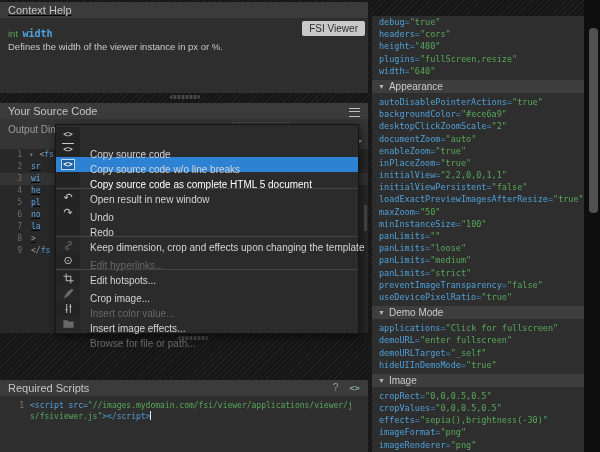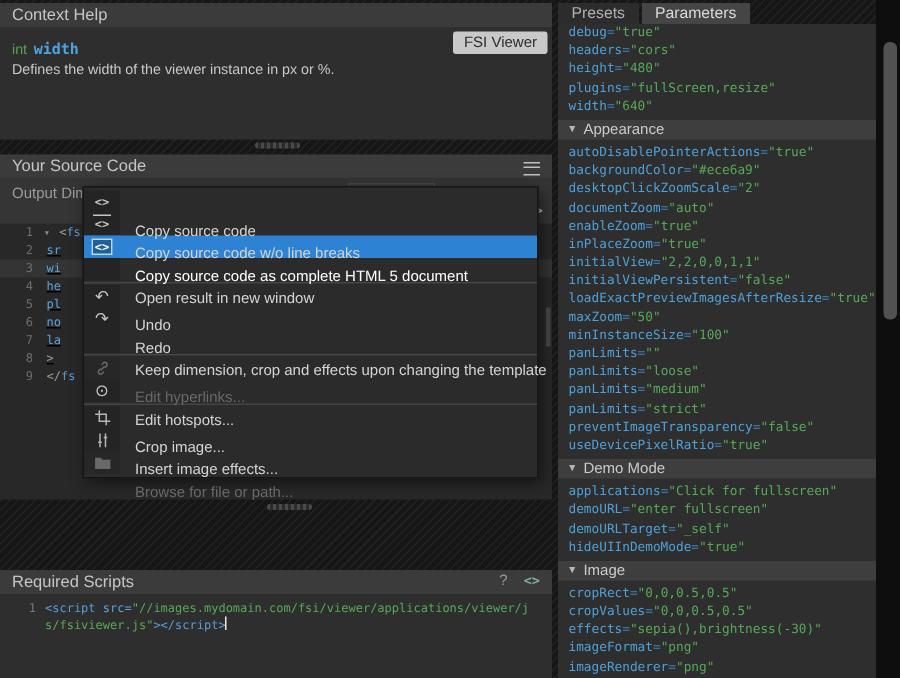--- a/index.html
+++ b/index.html
@@ -4,21 +4,21 @@
 <style>
   html,body{margin:0;padding:0;background:#141414;}
   body{width:600px;height:452px;overflow:hidden;font-family:"Liberation Sans",sans-serif;}
   #app{position:relative;width:600px;height:452px;
        background-color:#161616;
        background-image:repeating-linear-gradient(135deg,#212121 0 1px,#161616 1px 4px);}
   .panel{position:absolute;background:#2e2e2e;}
   .hdr{position:relative;height:16px;background:#3b3b3b;color:#c5c5c5;font-size:11px;line-height:16px;
        padding-left:8px;box-sizing:border-box;}
   
-  #ctx{left:0;top:2px;width:368px;height:91px;}
+  #ctx{left:0;top:2px;width:368px;height:91px;text-decoration:underline;}
   #ctx-body{position:relative;height:75px;}
   .ctx-sig{position:absolute;left:8px;top:5px;white-space:nowrap;}
   .t-int{color:#56a254;font-size:9.5px;}
   .t-width{color:#4fa3e0;font-weight:bold;font-size:10px;font-family:"DejaVu Sans Mono",monospace;}
   .fsi-badge{position:absolute;right:3px;top:3px;background:#c9c9c9;color:#2d2d2d;font-size:10px;
              padding:2px 7px;border-radius:2px;cursor:default;}
   .ctx-desc{position:absolute;left:8px;top:23px;font-size:9.5px;color:#c8c8c8;}
   
   #src{left:0;top:103px;width:368px;height:230px;background:#282828;}
   .hamburger{position:absolute;right:8px;top:5px;width:11px;height:7px;
@@ -220,42 +220,46 @@
       </div>
       <div class="menu-sep"></div>
       <div class="menu-item">
         <span class="menu-icon-cell">
           <svg class="micon" width="11" height="11" viewBox="0 0 12 12">
             <path d="M3.5 0.5 V8.5 H11.5 M0.5 3.5 H8.5 V11.5" fill="none" stroke="#b5b5b5" stroke-width="1.1"></path>
           </svg>
         </span>
         <span class="menu-label">Crop image...</span>
       </div>
+      <div class="menu-item dis">
+        <span class="menu-icon-cell">
+          <svg class="micon" width="11" height="11" viewBox="0 0 12 12">
+            <path d="M2 10.5 C3 7 7 3 9.6 1.4 L10.6 2.4 C9 5 5 9 2 10.5 Z" fill="#b5b5b5" stroke="#b5b5b5" stroke-width="1.1"></path>
+          </svg>
+        </span>
+        <span class="menu-label">Insert color value...</span>
+      </div>
       <div class="menu-item">
         <span class="menu-icon-cell">
           <svg class="micon" width="11" height="11" viewBox="0 0 12 12">
             <path d="M4 1 V11 M8 1 V11 M2.7 7.4 h2.6 M6.7 4 h2.6" fill="none" stroke="#b5b5b5" stroke-width="1.1"></path>
           </svg>
         </span>
         <span class="menu-label">Insert image effects...</span>
       </div>
       <div class="menu-item dis">
         <span class="menu-icon-cell">
           <svg class="micon" width="11" height="11" viewBox="0 0 12 12">
             <path d="M1 3 h3.4 l1 1.4 H11 V10 H1 Z" fill="#b5b5b5" stroke="#b5b5b5" stroke-width="1.1"></path>
           </svg>
         </span>
         <span class="menu-label">Browse for file or path...</span>
       </div>
     </div>
 
-  <div id="rtabs">
-      <div class="tab">Presets</div>
-      <div class="tab active">Parameters</div>
-    </div>
   <div id="rpanel">
       <div class="param-row"><span class="pkey">debug</span><span class="peq">=</span><span class="pval">"true"</span></div>
       <div class="param-row"><span class="pkey">headers</span><span class="peq">=</span><span class="pval">"cors"</span></div>
       <div class="param-row"><span class="pkey">height</span><span class="peq">=</span><span class="pval">"480"</span></div>
       <div class="param-row"><span class="pkey">plugins</span><span class="peq">=</span><span class="pval">"fullScreen,resize"</span></div>
       <div class="param-row"><span class="pkey">width</span><span class="peq">=</span><span class="pval">"640"</span></div>
       <div class="section-row"><span class="tri">▼</span><span>Appearance</span></div>
       <div class="param-row"><span class="pkey">autoDisablePointerActions</span><span class="peq">=</span><span class="pval">"true"</span></div>
       <div class="param-row"><span class="pkey">backgroundColor</span><span class="peq">=</span><span class="pval">"#ece6a9"</span></div>
       <div class="param-row"><span class="pkey">desktopClickZoomScale</span><span class="peq">=</span><span class="pval">"2"</span></div>

